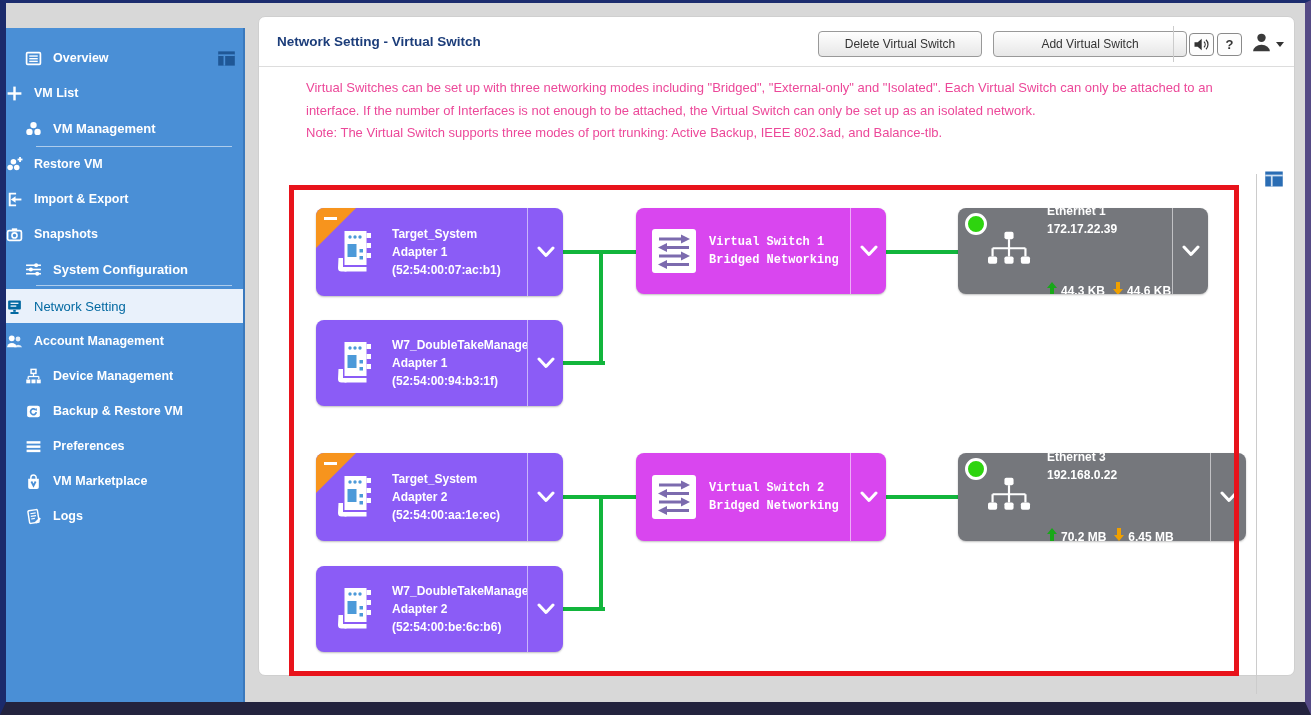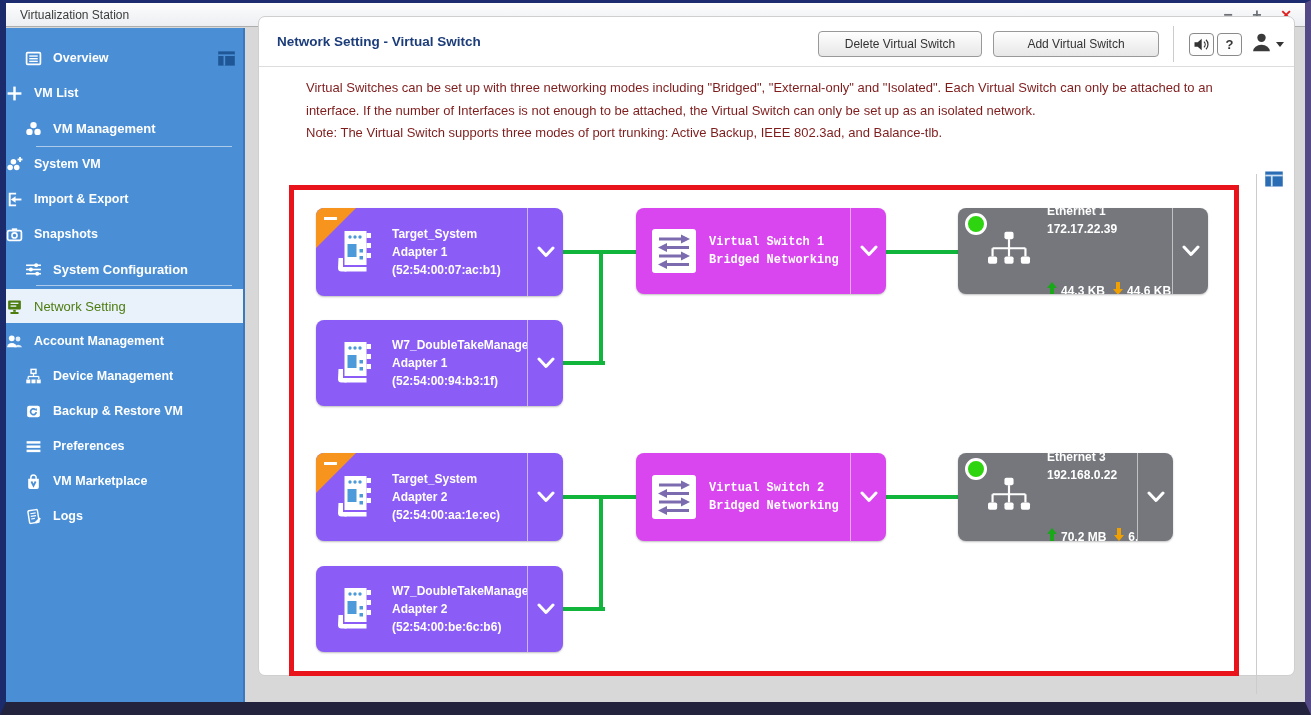--- a/index.html
+++ b/index.html
@@ -22,48 +22,48 @@
 
   
   #sidebar { position:absolute; left:0; top:25px; bottom:0; width:239px;
     background:#4a8fd6; border-right:2px solid #3a79bd; }
   .srow { position:absolute; left:0; right:0; height:26px; display:flex; align-items:center;
     color:#fff; font-size:12.5px; font-weight:bold; cursor:pointer; }
   .srow .ic { width:17px; height:17px; margin-right:11px; flex:0 0 auto; display:inline-flex; }
   .srow.lvl1 { padding-left:19px; }
   .srow.lvl2 { }
   .srow.cat  { font-size:13px; }
-  .srow.selected { background:#e9f1fb; color:#4d7c0f; font-weight:normal; font-size:13px; }
+  .srow.selected { background:#e9f1fb; color:#0369a1; font-weight:normal; font-size:13px; }
   .sdivider { position:absolute; left:30px; width:196px; height:1px; background:rgba(255,255,255,.55); }
   #overview-panel-icon { position:absolute; left:211px; top:21px; width:19px; height:18px; }
 
   
   #panel { position:absolute; left:252px; top:13px; width:1037px; height:660px;
     background:#fff; border:1px solid #cfcfcf; border-radius:7px; }
   #panel-header { position:absolute; left:0; right:0; top:0; height:50px;
     border-bottom:1px solid #ddd; }
   #page-title { position:absolute; left:18px; top:17px; font-size:13.5px; font-weight:bold; color:#1c3d7a; }
   .hbtn { position:absolute; top:14px; height:26px; border:1px solid #999;
     border-radius:4px; background:linear-gradient(#fefefe,#e7e7e7); font-size:12px; color:#333;
     font-family:"Liberation Sans",sans-serif; cursor:pointer; }
   #btn-delete { left:559px; width:164px; }
-  #btn-add { left:734px; width:166px; }
+  #btn-add { left:734px; width:194px; }
   #hdr-sep { position:absolute; left:914px; top:9px; width:1px; height:36px; background:#ccc; }
   .icon-btn { position:absolute; top:16px; width:25px; height:23px; border:1px solid #8a8a8a;
     border-radius:4px; background:#fdfdfd; display:flex; align-items:center; justify-content:center;
     font-size:13px; font-weight:bold; color:#333; cursor:pointer; }
   #btn-mute { left:930px; }
   #btn-help { left:958px; }
   #user-menu { position:absolute; left:992px; top:15px; width:34px; height:24px;
     display:flex; align-items:center; cursor:pointer; }
   #user-menu .caret { width:0; height:0; border-left:4px solid transparent;
     border-right:4px solid transparent; border-top:5px solid #333; margin-left:4px; }
 
   #description { position:absolute; left:47px; top:60px; width:947px;
-    font-size:13px; line-height:22.5px; color:#7f1d1d; }
+    font-size:13px; line-height:22.5px; color:#ec4899; }
   #description .note { margin-top:0; }
 
   
   #strip-line { position:absolute; left:997px; top:157px; width:1px; height:520px; background:#ccc; }
   #strip-icon { position:absolute; left:1005px; top:152px; width:20px; height:20px; cursor:pointer; }
 
   
   #diagram { position:absolute; left:283px; top:182px; width:950px; height:491px; }
   #red-box { position:absolute; left:283px; top:182px; width:950px; height:491px;
     border:5px solid #e8131b; z-index:6; pointer-events:none; }
@@ -89,28 +89,20 @@
   .warn-dash { position:absolute; top:-31px; left:8px; width:13px; height:3px; background:#fff; }
 
   .status-dot { position:absolute; top:5px; left:7px; width:22px; height:22px;
     border-radius:50%; background:#2ed40f; border:3px solid #fff; z-index:3; }
 </style>
 </head>
 <body>
 
 <div id="window">
 
-  <div id="titlebar">
-    <span class="title">Virtualization Station</span>
-    <div id="win-controls">
-      <span class="win-btn">−</span>
-      <span class="win-btn">+</span>
-      <span class="win-btn close">✕</span>
-    </div>
-  </div>
 
   <div id="sidebar">
     <div class="srow lvl1" style="top:17px">
       <span class="ic">
           <svg viewBox="0 0 16 16">
             <rect x="1.5" y="2.5" width="13" height="11" rx="1" fill="none" stroke="currentColor" stroke-width="1.6"></rect>
             <line x1="4" y1="5.7" x2="12" y2="5.7" stroke="currentColor" stroke-width="1.3"></line>
             <line x1="4" y1="8.2" x2="12" y2="8.2" stroke="currentColor" stroke-width="1.3"></line>
             <line x1="4" y1="10.7" x2="12" y2="10.7" stroke="currentColor" stroke-width="1.3"></line>
           </svg>
@@ -148,21 +140,21 @@
     <div class="srow lvl2" style="top:123px">
       <span class="ic">
           <svg viewBox="0 0 16 16">
             <circle cx="7" cy="5.4" r="2.6" fill="currentColor"></circle>
             <circle cx="3.9" cy="10.8" r="2.6" fill="currentColor"></circle>
             <circle cx="10.1" cy="10.8" r="2.6" fill="currentColor"></circle>
             <line x1="13.2" y1="1" x2="13.2" y2="5.6" stroke="currentColor" stroke-width="1.7"></line>
             <line x1="10.9" y1="3.3" x2="15.5" y2="3.3" stroke="currentColor" stroke-width="1.7"></line>
           </svg>
         </span>
-      <span>System VM</span>
+      <span>Restore VM</span>
     </div>
 
     <div class="srow lvl2" style="top:158px">
       <span class="ic">
           <svg viewBox="0 0 16 16">
             <path d="M9.5 2.5 H3.5 V13.5 H9.5" fill="none" stroke="currentColor" stroke-width="1.8"></path>
             <line x1="14.5" y1="8" x2="8.5" y2="8" stroke="currentColor" stroke-width="1.8"></line>
             <polygon points="9,4.9 4.5,8 9,11.1" fill="currentColor"></polygon>
           </svg>
         </span>
@@ -549,21 +541,21 @@
           <div>Bridged Networking</div>
         </div>
       </div>
       <div class="node-chevron">
           <svg width="18" height="12" viewBox="0 0 18 12">
             <polyline points="2,2 9,9.5 16,2" fill="none" stroke="#fff" stroke-width="3" stroke-linecap="round" stroke-linejoin="round"></polyline>
           </svg>
         </div>
     </div>
 
-    <div class="node gray" style="left:669px;top:268px;width:215px;height:88px">
+    <div class="node gray" style="left:669px;top:268px;width:288px;height:88px">
       <div class="status-dot"></div>
       <div class="node-body" style="padding-left:26px">
         <span class="node-icon">
             <svg width="50" height="42" viewBox="0 0 54 46">
               <rect x="22" y="2" width="10" height="8" rx="2" fill="#fff"></rect>
               <line x1="27" y1="10" x2="27" y2="20" stroke="#fff" stroke-width="2.4"></line>
               <line x1="9" y1="20" x2="45" y2="20" stroke="#fff" stroke-width="2.4"></line>
               <line x1="9" y1="20" x2="9" y2="29" stroke="#fff" stroke-width="2.4"></line>
               <line x1="27" y1="20" x2="27" y2="29" stroke="#fff" stroke-width="2.4"></line>
               <line x1="45" y1="20" x2="45" y2="29" stroke="#fff" stroke-width="2.4"></line>

